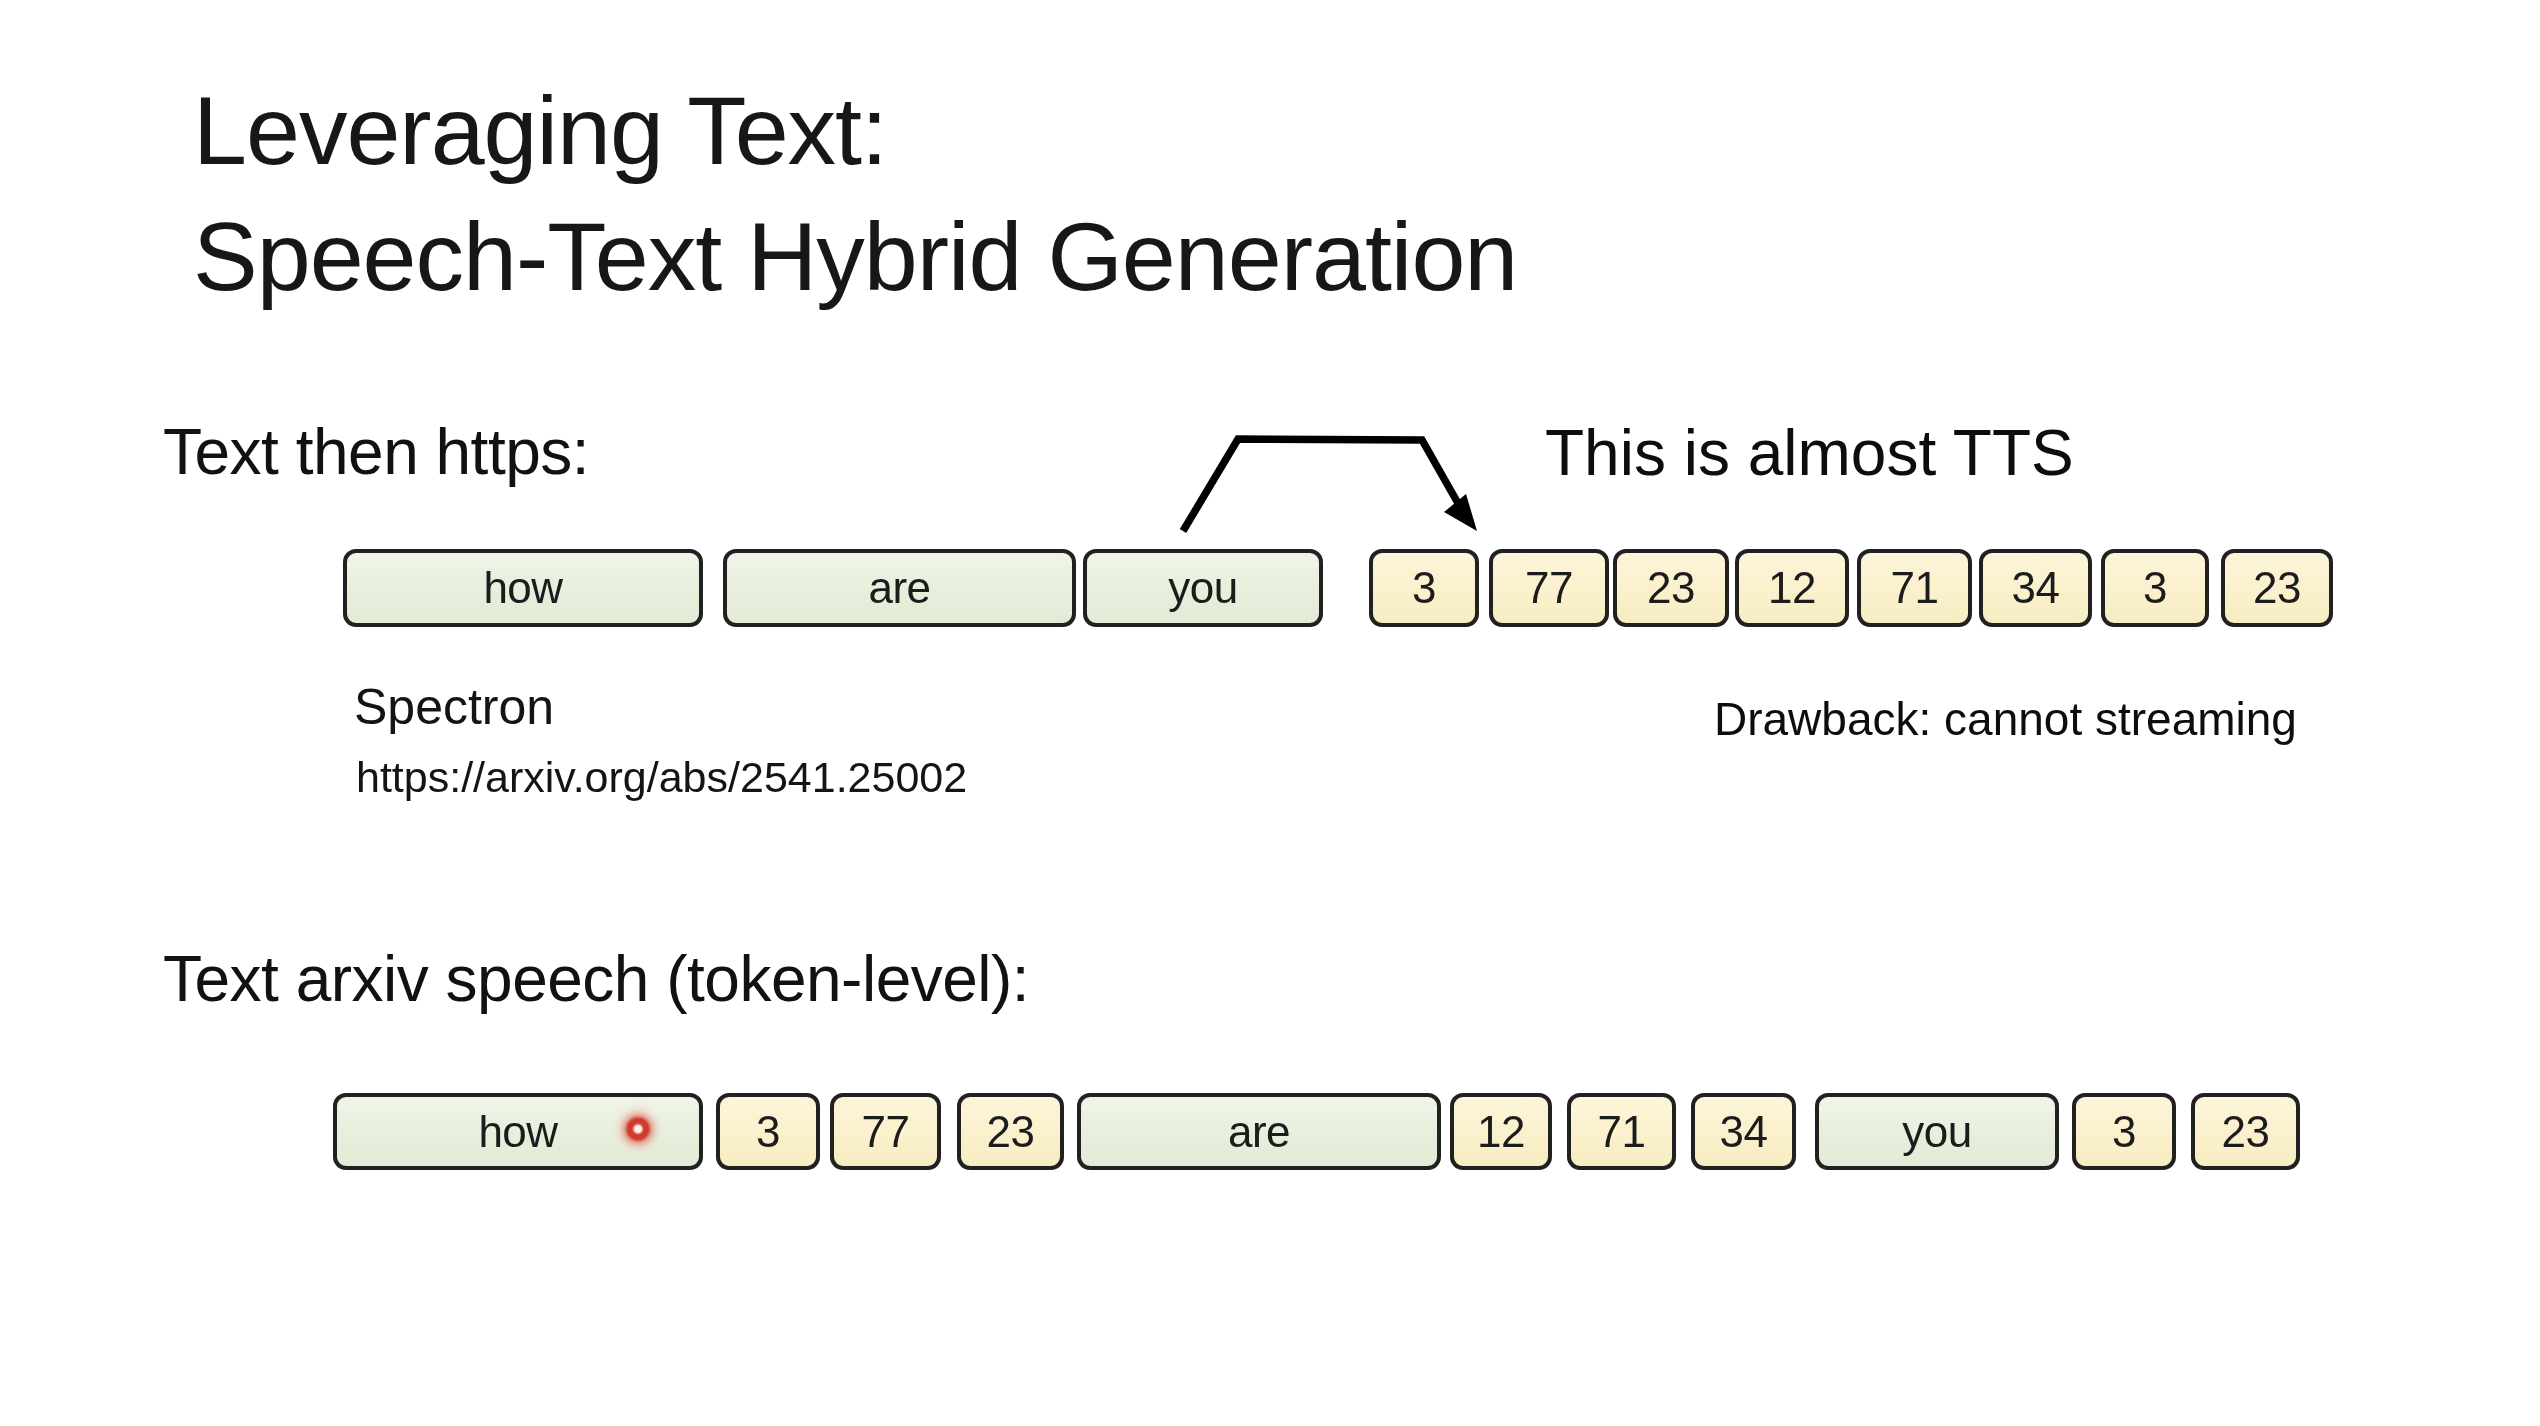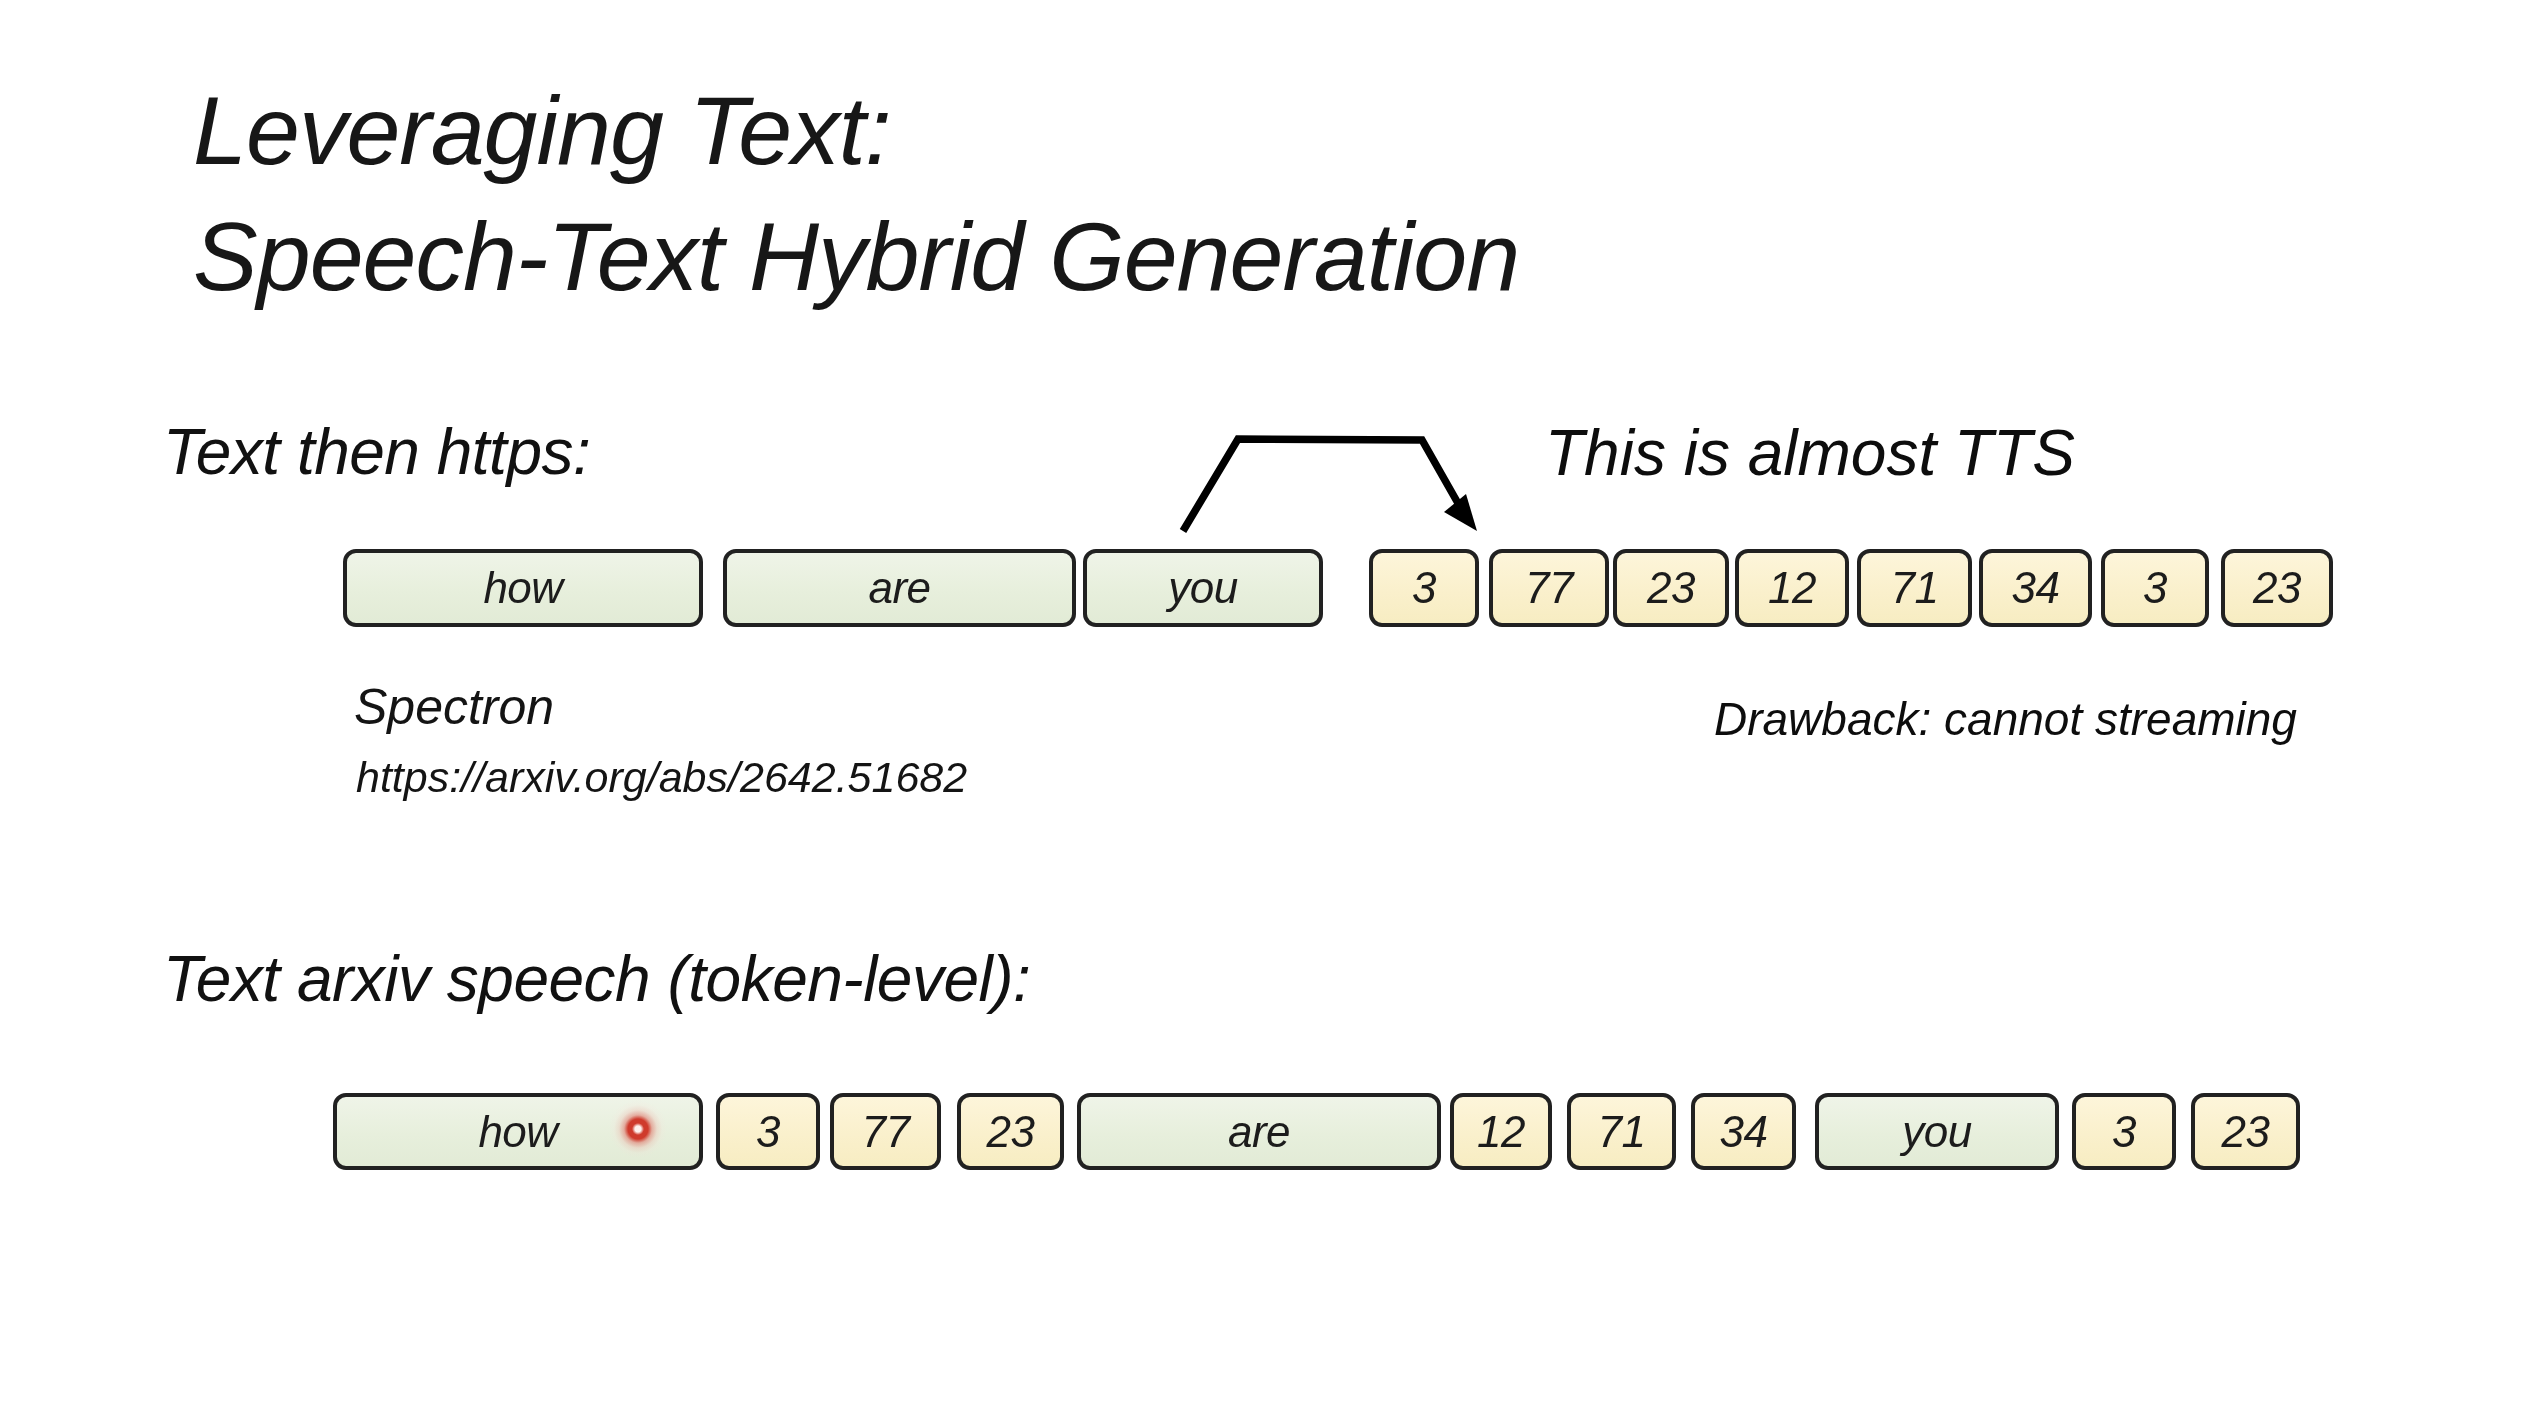--- a/index.html
+++ b/index.html
@@ -1,18 +1,18 @@
 <!DOCTYPE html>
 <html><head>
 <meta charset="utf-8">
 <style>
   html,body{margin:0;padding:0;background:#ffffff;}
   .stage{
     position:relative;width:2540px;height:1426px;background:#ffffff;overflow:hidden;
-    font-family:"Liberation Sans",sans-serif;color:#1a1a1a;font-style:italic;
+    font-family:"Liberation Sans",sans-serif;color:#1a1a1a;
   }
   .title{
     position:absolute;left:193px;top:68px;
     font-size:97px;line-height:126px;font-weight:400;color:#171717;
     letter-spacing:-1px;white-space:nowrap;
   }
   .heading{
     position:absolute;font-size:64px;color:#111111;white-space:nowrap;letter-spacing:-0.5px;
   }
   .s1h{left:163px;top:415px;}
@@ -73,21 +73,21 @@
     <div class="tok y" style="left:1489px;width:120px">77</div>
     <div class="tok y" style="left:1613px;width:116px">23</div>
     <div class="tok y" style="left:1735px;width:114px">12</div>
     <div class="tok y" style="left:1857px;width:115px">71</div>
     <div class="tok y" style="left:1979px;width:113px">34</div>
     <div class="tok y" style="left:2101px;width:108px">3</div>
     <div class="tok y" style="left:2221px;width:112px">23</div>
   </div>
 
   <div class="paper-name">Spectron</div>
-  <div class="paper-url">https://arxiv.org/abs/2642.51682</div>
+  <div class="paper-url">https://arxiv.org/abs/2541.25002</div>
   <div class="drawback">Drawback: cannot streaming</div>
 
   <div class="heading s2h">Text arxiv speech (token-level):</div>
 
   <div class="row row2">
     <div class="tok g" style="left:333px;width:370px">how</div>
     <div class="tok y" style="left:716px;width:104px">3</div>
     <div class="tok y" style="left:830px;width:111px">77</div>
     <div class="tok y" style="left:957px;width:107px">23</div>
     <div class="tok g" style="left:1077px;width:364px">are</div>

